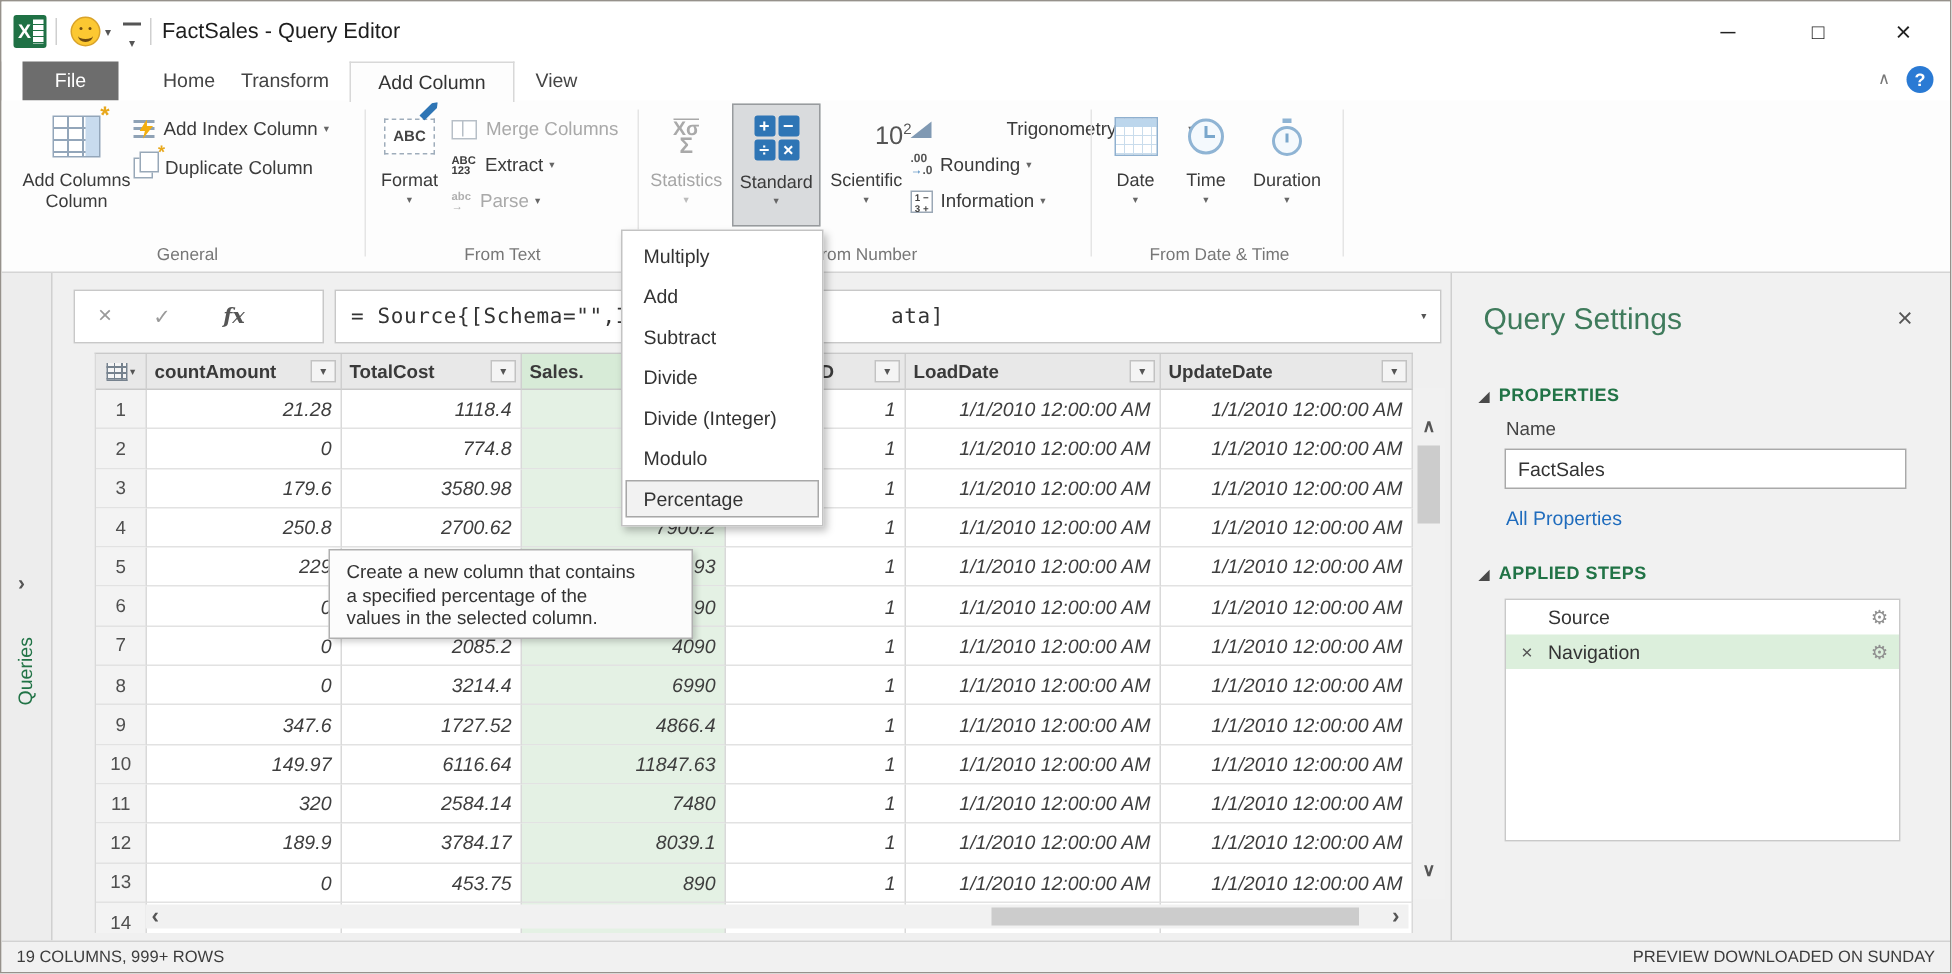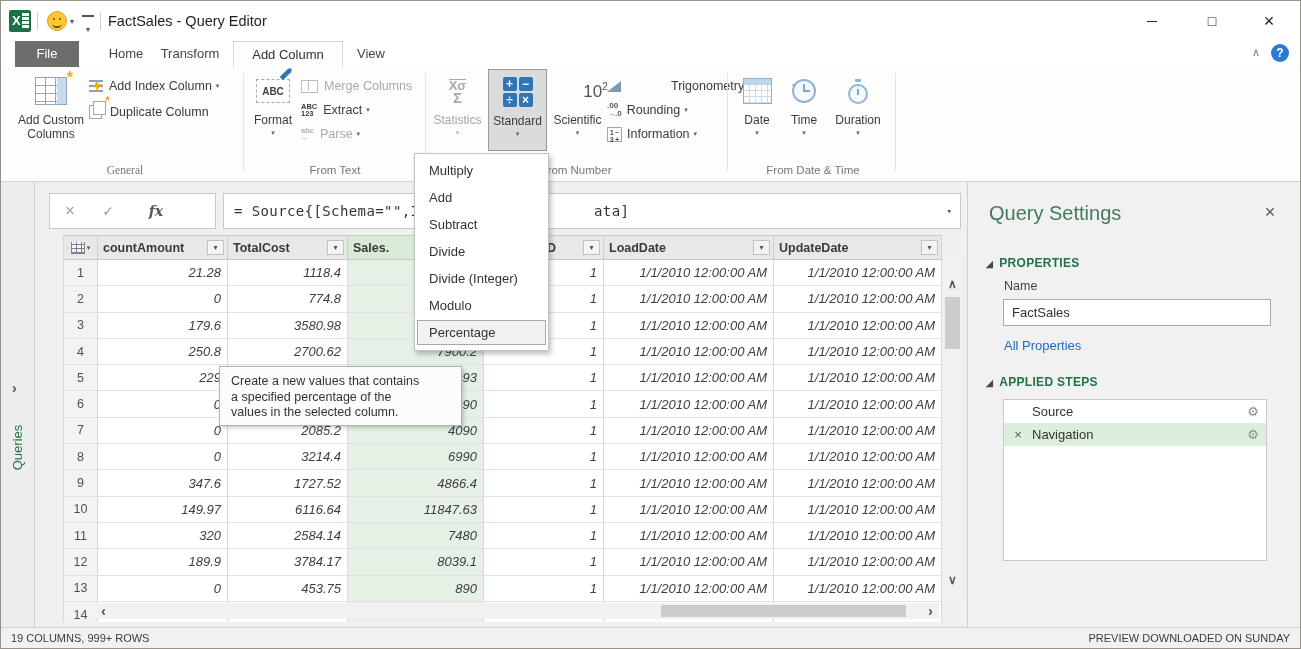--- a/index.html
+++ b/index.html
@@ -172,36 +172,36 @@
   <div class="helpbtn">?</div>
 
   <div class="ribbon-bg"></div>
 
   <div class="bigbtn" style="left:10px;width:80px;">
     <span class="ic">
         <span class="ic-table">
           <span class="spark">*</span>
         </span>
       </span>
-    <span class="bl">Add Custom Columns</span>
+    <span class="bl">Add Columns Column</span>
   </div>
   <div class="sbtn" style="left:88px;top:74px;">
     <span class="ic-lines">
         <span class="bolt"></span>
       </span>
     <span>Add Index Column</span>
       <span class="car">▾</span>
   </div>
   <div class="sbtn" style="left:88px;top:100px;">
     <span class="ic-dup">
         <span class="spark">*</span>
       </span>
     <span>Duplicate Column</span>
   </div>
-  <div class="glabel" style="left:8px;width:232px;font-family:Liberation Serif, serif;">General</div>
+  <div class="glabel" style="left:8px;width:232px;">General</div>
   <div class="gdiv" style="left:242px;"></div>
 
   <div class="bigbtn" style="left:246px;width:52px;">
     <span class="ic">
         <span class="ic-format">
           <span>ABC</span>
           <span class="pencil"></span>
         </span>
       </span>
     <span class="bl">Format</span>
@@ -518,21 +518,21 @@
       </div>
     </div>
   </div>
 
   <div class="statusbar">
     <span class="sl">19 COLUMNS, 999+ ROWS</span>
     <span class="sr">PREVIEW DOWNLOADED ON SUNDAY</span>
   </div>
 
   <div class="tooltip">
-    <div>Create a new values that contains</div>
+    <div>Create a new column that contains</div>
     <div>a specified percentage of the</div>
     <div>values in the selected column.</div>
   </div>
 
   <div class="menu">
     <div class="mitem">Multiply</div>
     <div class="mitem">Add</div>
     <div class="mitem">Subtract</div>
     <div class="mitem">Divide</div>
     <div class="mitem">Divide (Integer)</div>

